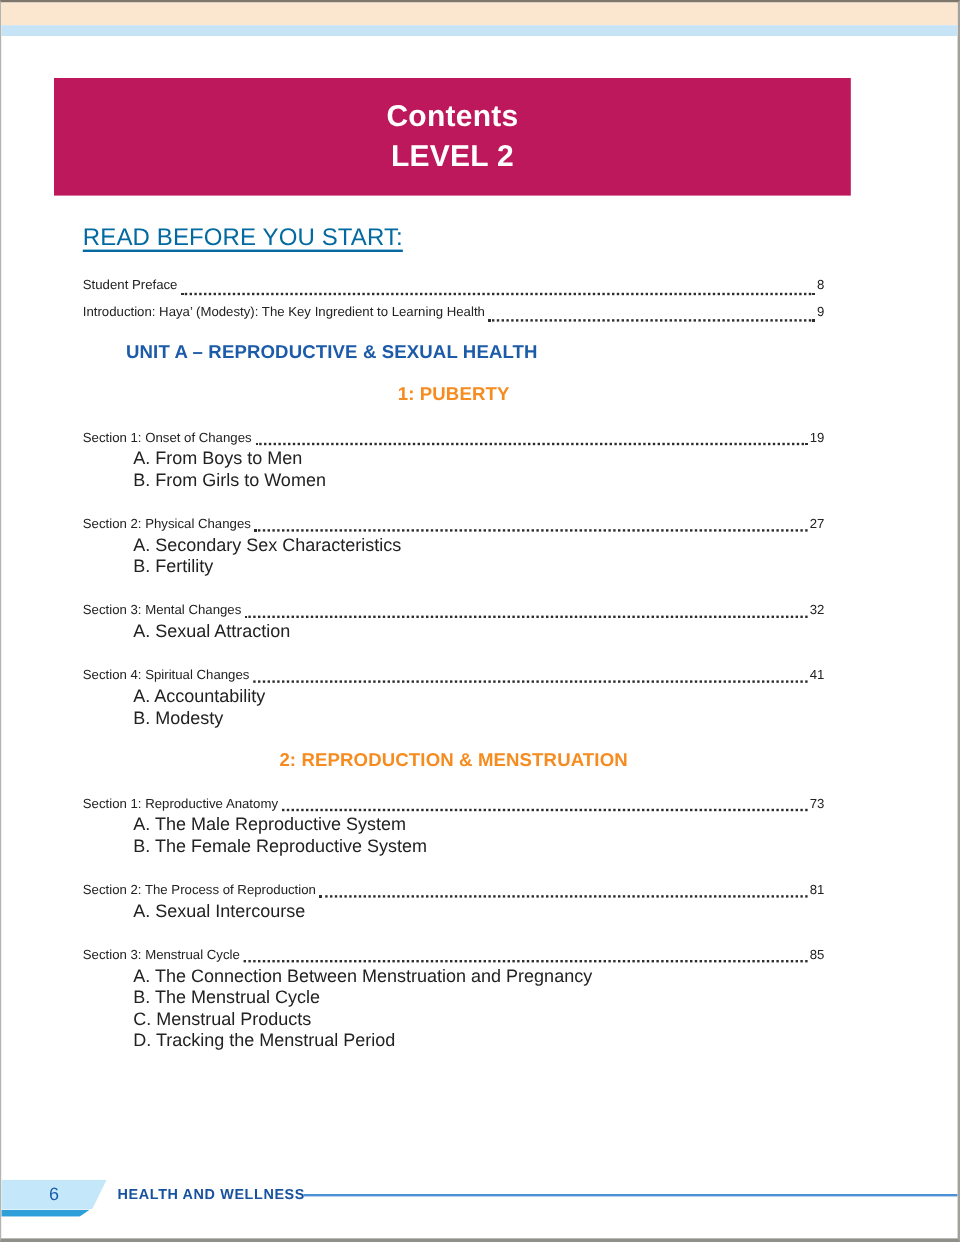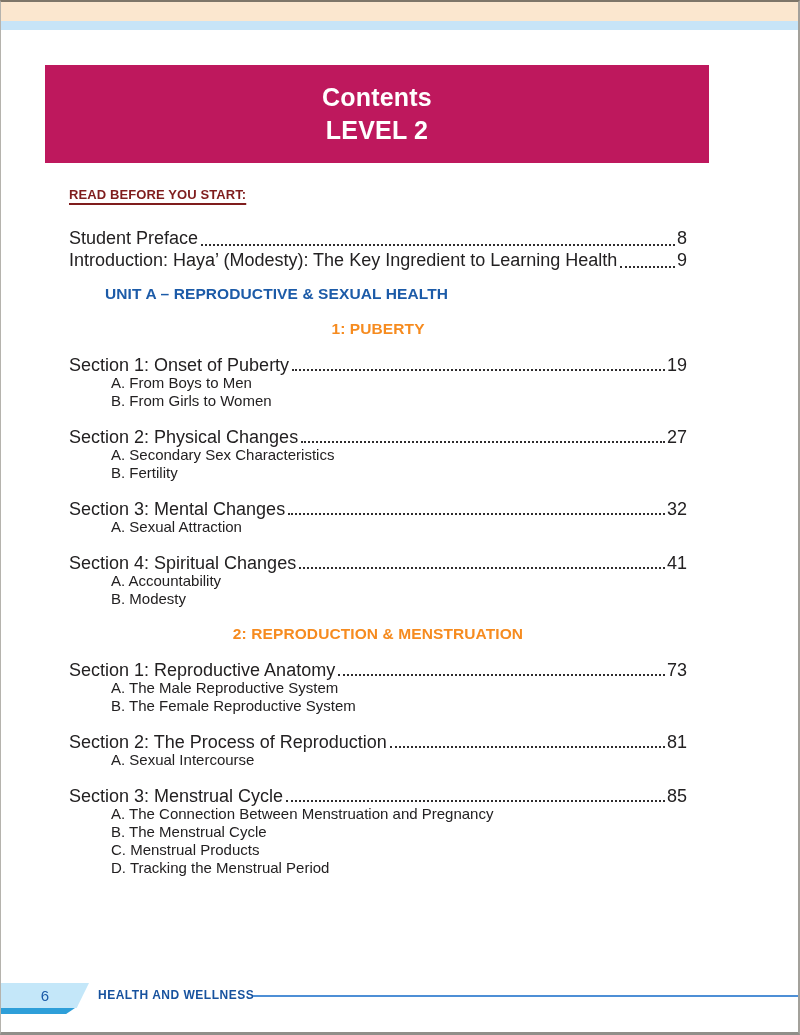--- a/index.html
+++ b/index.html
@@ -26,37 +26,37 @@
     position: absolute; left: 44px; top: 63px; width: 664px; height: 98px;
     background: #be185d;
     display: flex; flex-direction: column; align-items: center; justify-content: center;
   }
   .header-title, .header-subtitle {
     color: #ffffff; font-weight: bold; font-size: 25px; line-height: 33px; letter-spacing: 0.2px;
   }
 
   .read-before {
     position: absolute; left: 68px; top: 185px;
-    font-size: 13px; font-weight: bold; color: #7f1d1d;
+    font-size: 20px; font-weight: normal; color: #0369a1;
     text-decoration: underline;
     text-underline-offset: 4px;
     text-decoration-thickness: 2px;
     letter-spacing: 0.1px;
   }
 
   .front-matter { position: absolute; left: 68px; top: 225px; width: 618px; }
   .front-matter .toc-row { line-height: 22px; }
 
   .toc-body { position: absolute; left: 68px; top: 283px; width: 618px; }
 
   .unit-heading { font-size: 15.5px; font-weight: bold; color: #1C5BA8; line-height: 18px; letter-spacing: 0.1px; margin-left: 36px; }
   .chapter-heading { font-size: 15.5px; font-weight: bold; color: #F68B1F; line-height: 18px; margin-top: 17px; letter-spacing: 0.1px; text-align: center; }
 
   .section-group { margin-top: 18px; }
-  .toc-row { display: flex; align-items: flex-end; font-size: 18px; line-height: 18px; }
+  .toc-row { display: flex; align-items: flex-end; font-size: 11px; line-height: 18px; }
   .toc-title { white-space: nowrap; }
   .toc-dots { flex: 1; border-bottom: 2px dotted #2e2c2d; margin: 0 2px 3px 3px; min-width: 10px; }
   .toc-page { white-space: nowrap; }
   .toc-sub { padding-left: 42px; font-size: 15px; line-height: 18px; }
 
   .footer-tab {
     position: absolute; left: 0; top: 981px; width: 88px; height: 25px;
     background: #C4E7F9;
     clip-path: polygon(0 0, 100% 0, 86% 100%, 0 100%);
     text-align: center; line-height: 25px;
@@ -100,21 +100,21 @@
         <span class="toc-dots"></span>
         <span class="toc-page">9</span>
       </div>
     </div>
 
   <div class="toc-body">
       <div class="unit-heading">UNIT A – REPRODUCTIVE &amp; SEXUAL HEALTH</div>
       <div class="chapter-heading">1: PUBERTY</div>
       <div class="section-group">
         <div class="toc-row">
-          <span class="toc-title">Section 1: Onset of Puberty</span>
+          <span class="toc-title">Section 1: Onset of Changes</span>
           <span class="toc-dots"></span>
           <span class="toc-page">19</span>
         </div>
         <div class="toc-sub">A. From Boys to Men</div>
         <div class="toc-sub">B. From Girls to Women</div>
       </div>
       <div class="section-group">
         <div class="toc-row">
           <span class="toc-title">Section 2: Physical Changes</span>
           <span class="toc-dots"></span>

